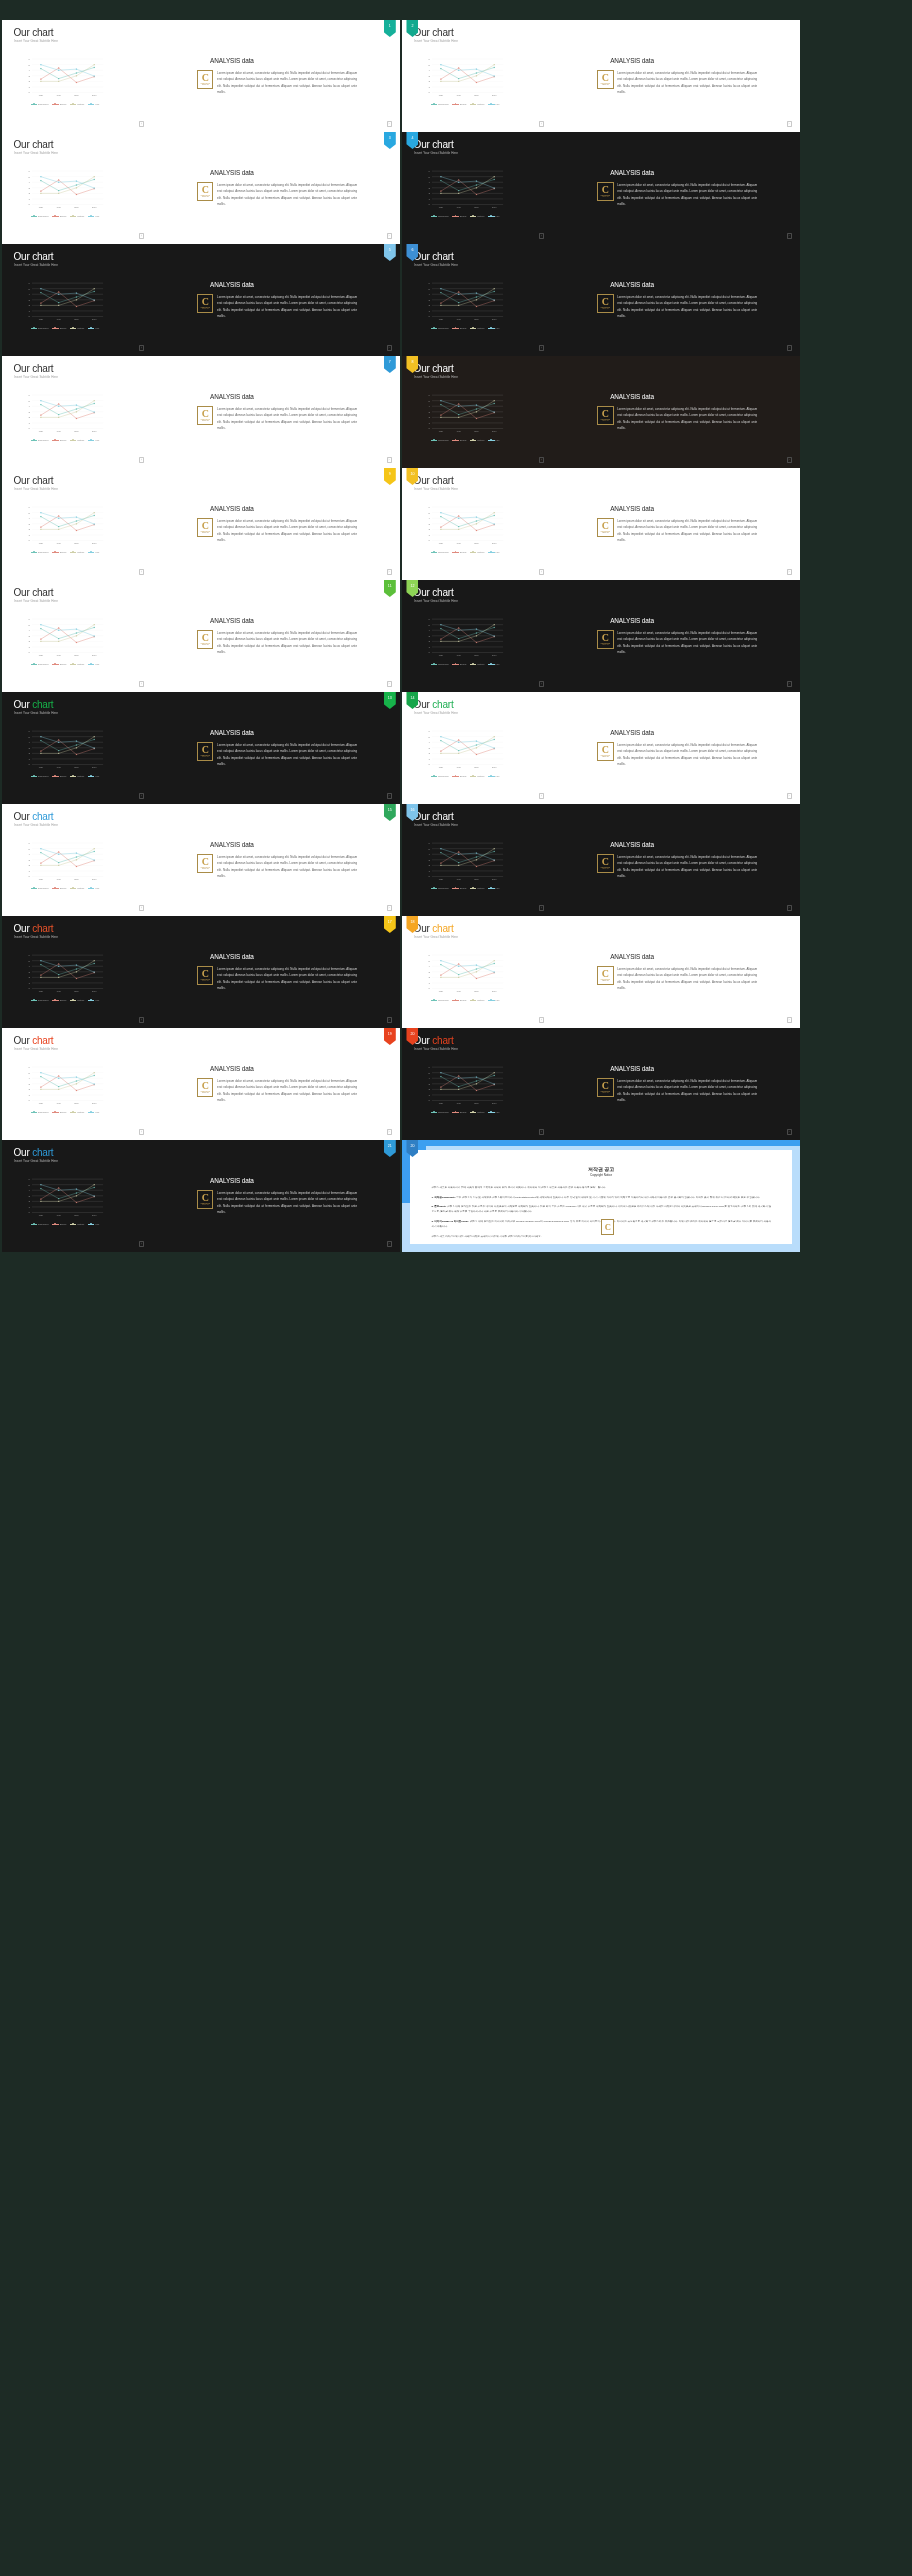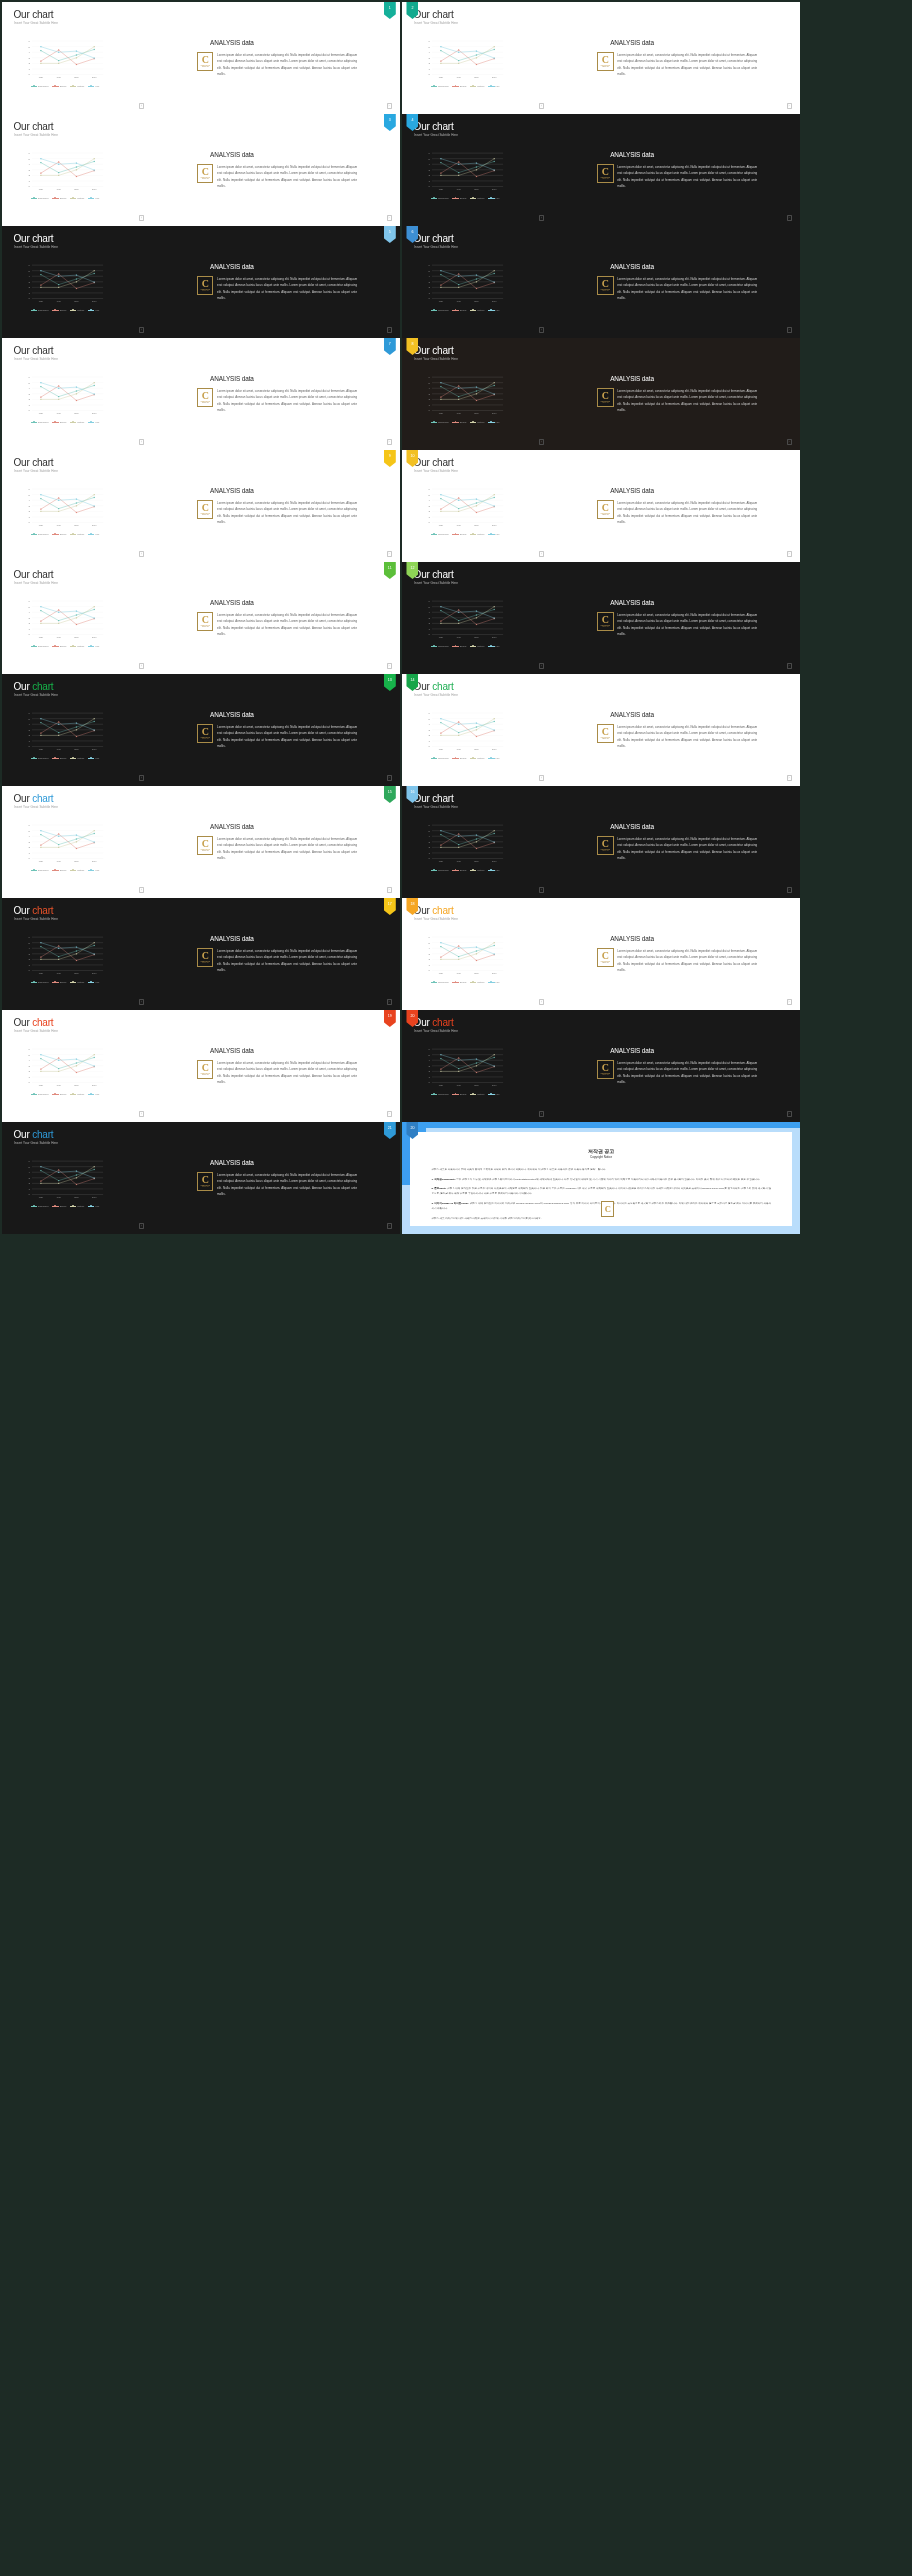--- a/index.html
+++ b/index.html
@@ -4,21 +4,21 @@
 <style>
   * { box-sizing: border-box; margin:0; padding:0; }
   html,body { background:#1d2b25; }
   body {
     width:912px; height:2576px;
     font-family:"Liberation Sans", sans-serif;
     position:relative; overflow:hidden;
   }
   .deck { display:grid; grid-template-columns:398px 398px;
           grid-auto-rows:112px; column-gap:2.1px; row-gap:0px;
-          padding:2.1px 0 0 2.1px; }
+          padding:2.1px 0 0 2.1px;margin-top:18px; }
   .slide { position:relative; overflow:hidden; }
   .slide.light { background:#ffffff; }
   .slide.dark  { background:#181818; }
   .slide.darkbrown { background:#211c19; }
 
   
   .badge { position:absolute; top:0; width:12px; height:17px; z-index:6;
            clip-path:polygon(0 0,100% 0,100% 72%,50% 100%,0 72%);
            color:#fff; font-size:3.6px; text-align:center; padding-top:3.6px;
            letter-spacing:0.1px; }

